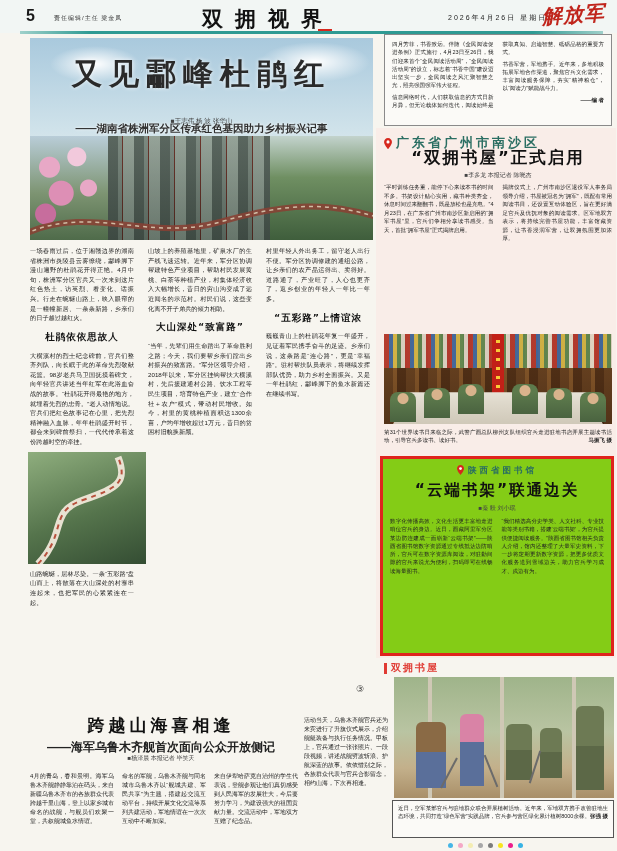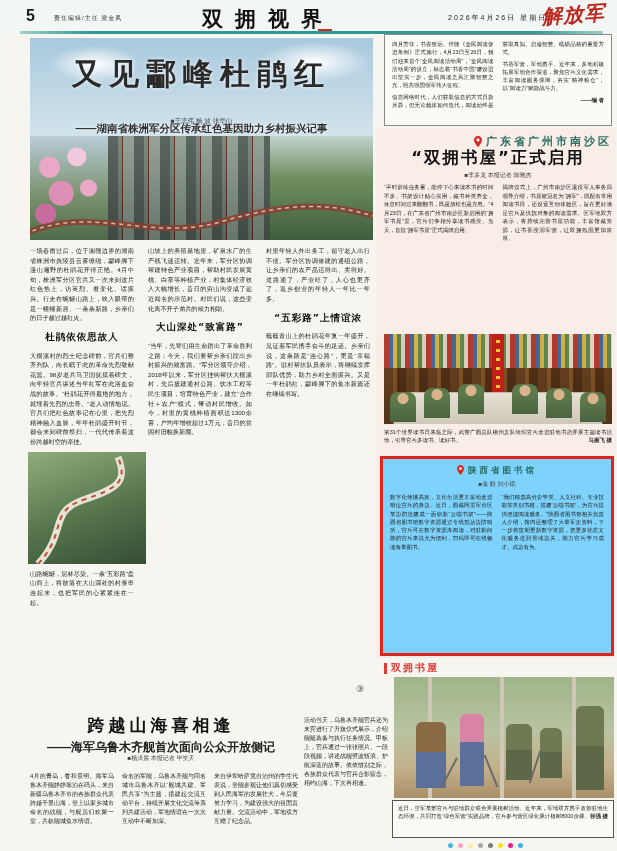--- a/index.html
+++ b/index.html
@@ -62,21 +62,21 @@
   .bot-sub { position:absolute; left:30px; top:739px; width:262px; text-align:center; font-size:12px; font-weight:bold; color:#222; }
   .bot-byline { position:absolute; left:30px; top:754px; width:262px; text-align:center; font-size:6px; color:#444; }
   .bcol { position:absolute; width:84px; font-size:6px; line-height:1.5; color:#222; text-align:justify; }
   
   .pink-wash { position:absolute; left:376px; top:128px; width:240px; height:530px; background:#f9ede8; }
   .ed-box { position:absolute; left:384px; top:34px; width:228px; height:92px; border:1px solid #8a8a8a;
     background:#fbfaf7; padding:5px 7px; font-size:5.5px; line-height:1.5; color:#222;
     column-count:2; column-gap:9px; text-align:justify; }
   .ed-box p { margin-bottom:3px; }
   .ed-sig { text-align:right; font-weight:bold; }
-  .loc-line { position:absolute; width:228px; left:384px; text-align:right; font-size:11px;
+  .loc-line { position:absolute; width:228px; left:384px; text-align:left; font-size:13px;
     letter-spacing:3px; color:#2a6e62; font-family:"DejaVu Serif",serif; font-weight:bold; }
   .pin { display:inline-block; vertical-align:-2px; margin-right:4px; }
   .r-headline { position:absolute; left:380px; width:236px; text-align:center; font-size:16.5px;
     font-weight:bold; color:#111; letter-spacing:2px; font-family:"DejaVu Sans",sans-serif; }
   .r-byline { position:absolute; left:384px; width:228px; text-align:center; font-size:6px; color:#444; }
   .r-cols { position:absolute; left:384px; width:228px; column-count:2; column-gap:9px;
     font-size:5.5px; line-height:1.55; color:#222; text-align:justify; }
   .photo-reading { position:absolute; left:384px; top:334px; width:228px; height:90px; overflow:hidden;
     background:
       repeating-linear-gradient(90deg,#8a6a4a 0 9px,#b08c5f 9px 13px,#6e4f34 13px 22px),
@@ -86,21 +86,21 @@
   .banner { position:absolute; left:108px; top:0; width:12px; height:70px; background:#c22017;
     background-image:repeating-linear-gradient(180deg,rgba(255,220,60,.9) 0 3px,rgba(0,0,0,0) 3px 9px);
     background-size:4px 100%; background-repeat:no-repeat; background-position:4px 6px; }
   .table-top { position:absolute; left:18px; bottom:0; width:192px; height:34px;
     background:linear-gradient(180deg,#e7e2d6,#cfc8b8); transform:perspective(60px) rotateX(18deg); }
   .soldier { position:absolute; width:26px; height:30px; background:radial-gradient(circle at 50% 22%,#d9b38c 0 5px,rgba(0,0,0,0) 6px),linear-gradient(180deg,#5d7a4c 8px,#4a6340); border-radius:8px 8px 0 0; }
   .cap1 { position:absolute; left:384px; top:428px; width:228px; font-size:5.5px; line-height:1.5;
     color:#222; text-align:justify; }
   .credit { font-weight:bold; }
   .red-box { position:absolute; left:380px; top:456px; width:234px; height:200px;
-    border:3px solid #df241d; background:#7dd3fc; padding:6px 7px 4px; }
+    border:3px solid #df241d; background:#84cc16; padding:6px 7px 4px; }
   .rb-loc { text-align:center; font-size:8.5px; letter-spacing:3px; color:#2a6e62;
     font-family:"DejaVu Serif",serif; font-weight:bold; margin-bottom:3px; }
   .rb-headline { text-align:center; font-size:15.5px; font-weight:bold; letter-spacing:2px; color:#111;
     font-family:"DejaVu Sans",sans-serif; margin-bottom:3px; }
   .rb-byline { text-align:center; font-size:6px; color:#444; margin-bottom:4px; }
   .rb-cols { column-count:2; column-gap:9px; font-size:5.5px; line-height:1.5; color:#222;
     text-align:justify; height:128px; overflow:hidden; }
   .yx-hdr { position:absolute; left:384px; top:661px; display:flex; align-items:center; }
   .yx-bar { width:3px; height:11px; background:#e03a33; margin-right:4px; }
   .yx-label { font-size:10px; font-weight:bold; color:#e03a33; letter-spacing:2px;
@@ -223,20 +223,21 @@
 
   <div class="red-box">
     <div class="rb-loc">
       <span class="pin">
         <svg width="7" height="10" viewBox="0 0 10 14">
             <path d="M5 0C2.2 0 0 2.2 0 5c0 3.8 5 9 5 9s5-5.2 5-9C10 2.2 7.8 0 5 0z" fill="#d6281e"></path>
             <circle cx="5" cy="5" r="2" fill="#fff"></circle>
           </svg>
       </span><span>陕西省图书馆</span>
     </div>
+    <div class="rb-headline">“云端书架”联通边关</div>
     <div class="rb-byline">■秦  毅  刘小珉</div>
     <div class="rb-cols">
       <p>数字化传播高效，文化生活更丰富地走进哨位官兵的身边。近日，西藏阿里军分区某边防连建成一面崭新“云端书架”——陕西省图书馆数字资源通过专线抵达边防哨所，官兵可在数字资源库阅读，对驻勤间隙的官兵来说尤为便利，扫码即可在线畅读海量图书。</p>
       <p>“我们精选高分史学类、人文社科、专业技能等类别书籍，搭建‘云端书架’，为官兵提供便捷阅读服务。”陕西省图书馆相关负责人介绍，馆内还整理了大量军史资料，下一步将定期更新数字资源，把更多优质文化服务送到雪域边关，助力官兵学习成才、戍边有为。</p>
     </div>
   </div>
 
   <div class="yx-hdr">
     <div class="yx-bar"></div>
     <div class="yx-label">双拥书屋</div>

